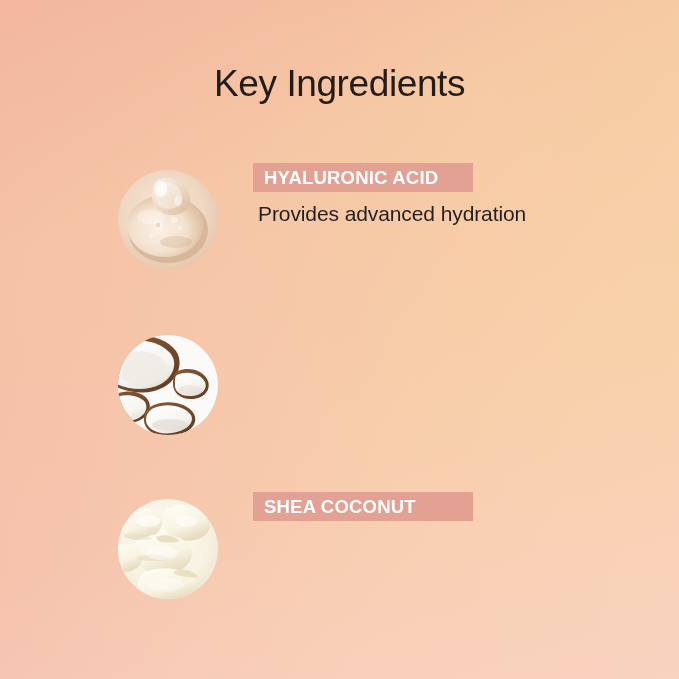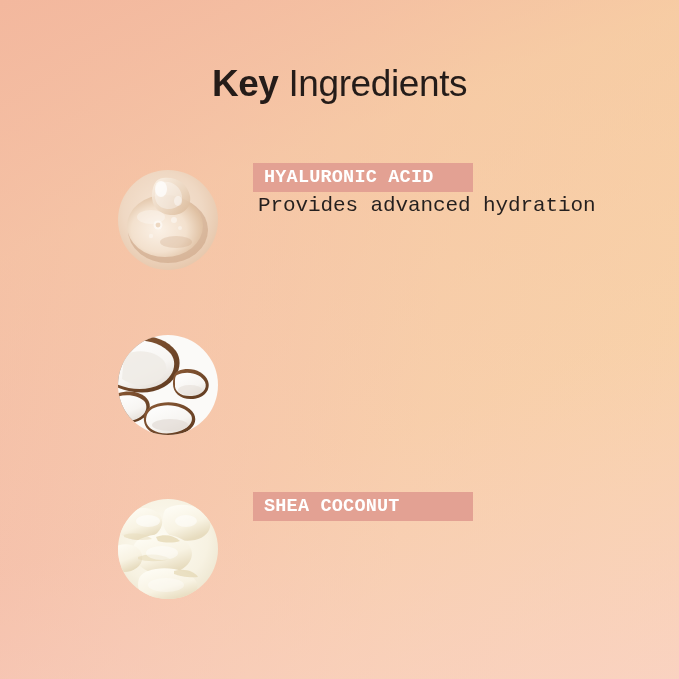--- a/index.html
+++ b/index.html
@@ -43,30 +43,29 @@
     left:0;
     top:61px;
     width:679px;
     text-align:center;
     color:#241C19;
     font-size:37px;
     line-height:46px;
     letter-spacing:-0.4px;
     white-space:nowrap;
   }
-  #page-title .t-strong { font-weight:700; }
+  #page-title .t-strong { font-weight:400; }
   #page-title .t-light  { font-weight:400; }
 
   
   .ingredient-row {
     position:absolute;
     left:0;
     width:679px;
     height:120px;
-    font-family:Liberation Mono, monospace;
   }
   #row-0 { top:163px; }
   #row-1 { top:328px; }
   #row-2 { top:492px; }
 
   
   .ingredient-thumb {
     position:absolute;
     left:118px;
     top:7px;
@@ -95,20 +94,21 @@
     font-size:18.5px;
     font-weight:700;
     letter-spacing:0.2px;
     line-height:29px;
     padding-left:11px;
     white-space:nowrap;
     overflow:hidden;
   }
 
   .ingredient-desc {
+    margin-top:8px;
     padding-left:5px;
     color:#241F1E;
     font-size:21px;
     font-weight:400;
     line-height:28px;
     letter-spacing:-0.1px;
     white-space:pre-line;
   }
 </style>
 </head>

